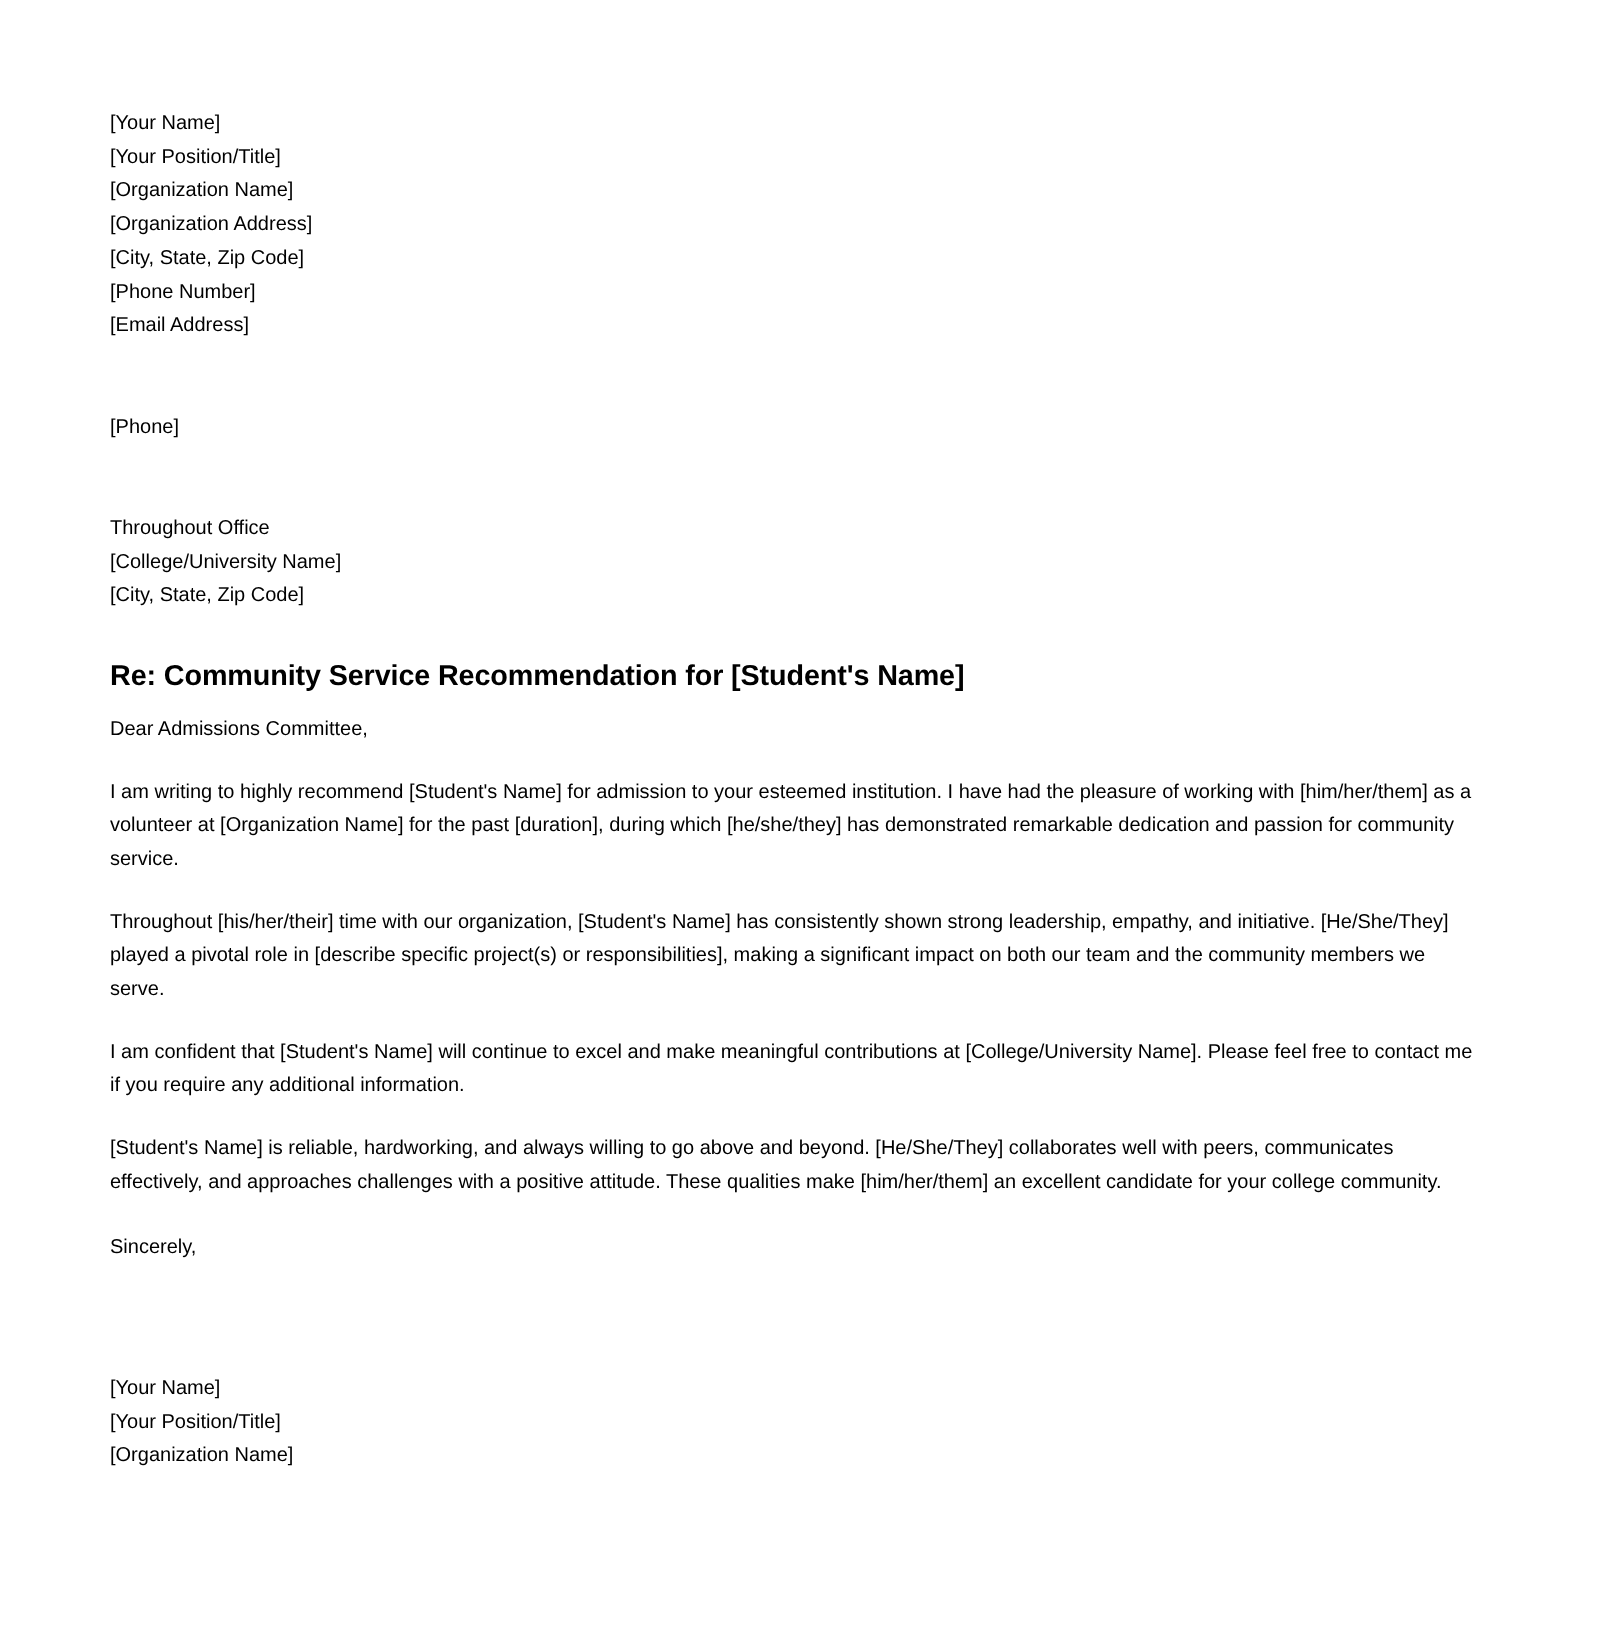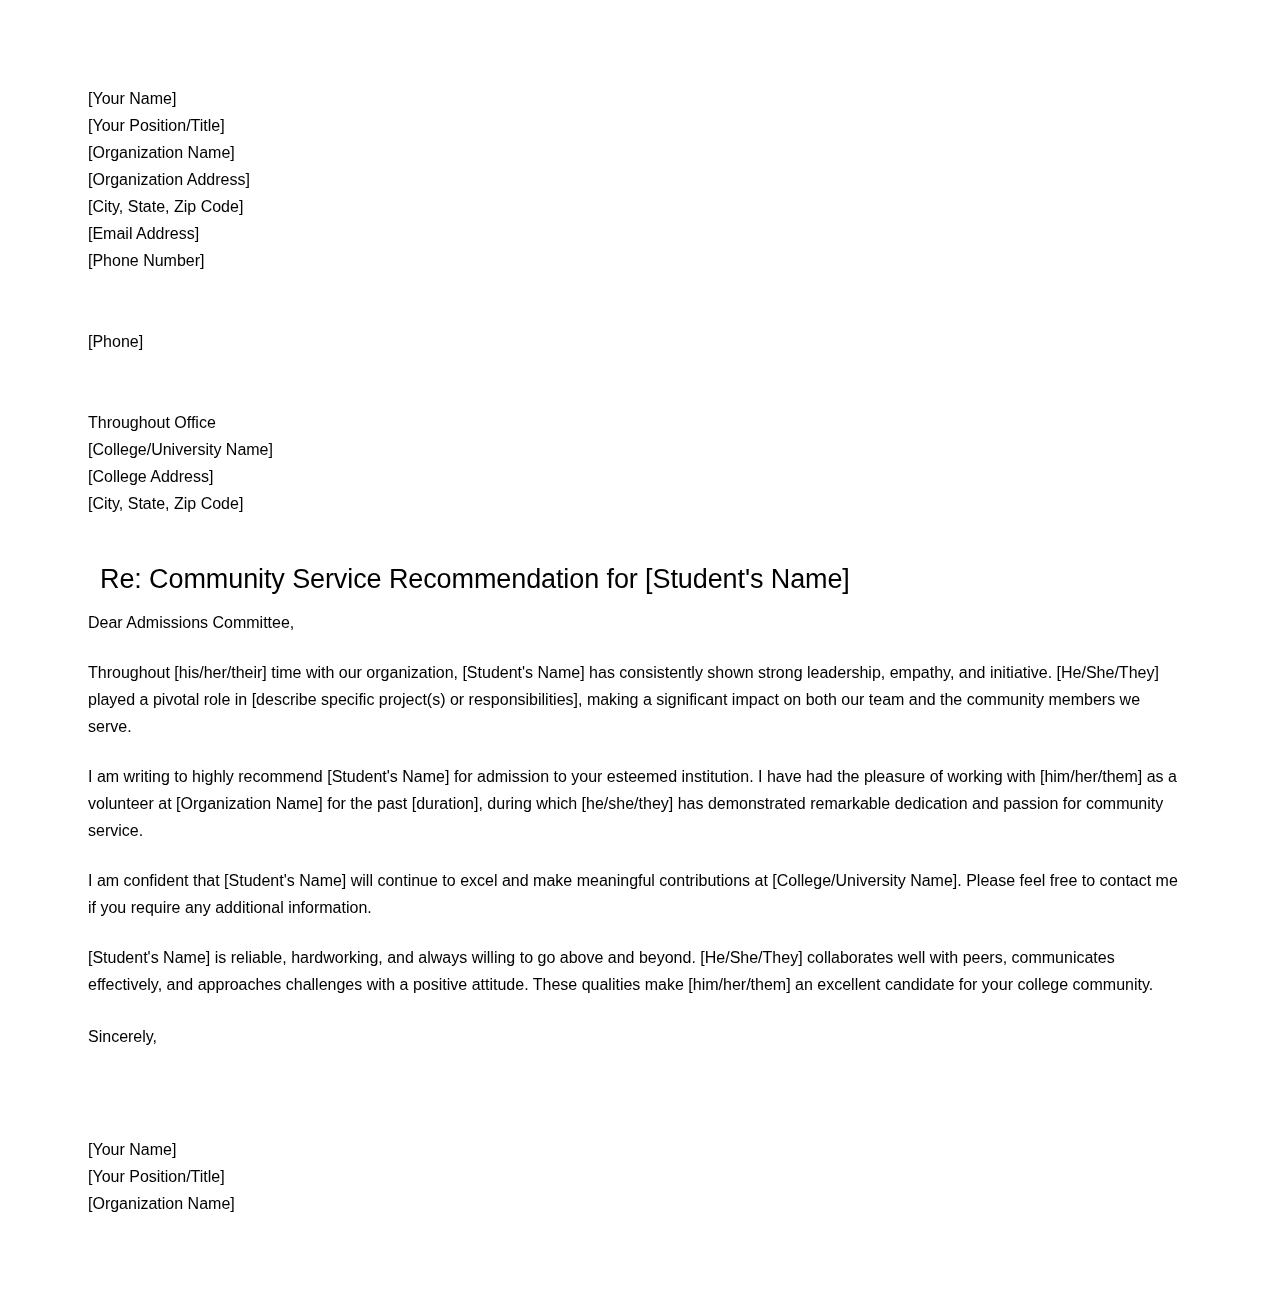--- a/index.html
+++ b/index.html
@@ -43,24 +43,24 @@
   .sender-block {
     margin-bottom: 0;
   }
   .date-block {
     margin-top: 54px;
   }
   .recipient-block {
     margin-top: 54px;
   }
   .subject {
-    font-size: 27px;
+    font-size: 23px;
     line-height: 28px;
-    font-weight: normal;
-    margin: 12px;
+    font-weight: bold;
+    margin: 0;
     padding-top: 36px;
     color: #000000;
     letter-spacing: -0.1px;
   }
   .salutation {
     margin-top: 16px;
   }
   .para {
     margin-top: 23px;
     text-align: left;
@@ -80,41 +80,40 @@
 
 <div class="page">
   <div class="doc">
 
     <div class="block sender-block">
       <div class="addr-line">[Your Name]</div>
       <div class="addr-line">[Your Position/Title]</div>
       <div class="addr-line">[Organization Name]</div>
       <div class="addr-line">[Organization Address]</div>
       <div class="addr-line">[City, State, Zip Code]</div>
+      <div class="addr-line">[Phone Number]</div>
       <div class="addr-line">[Email Address]</div>
-      <div class="addr-line">[Phone Number]</div>
     </div>
 
     <div class="block date-block">
       <div class="date-line">[Phone]</div>
     </div>
 
     <div class="block recipient-block">
       <div class="addr-line">Throughout Office</div>
       <div class="addr-line">[College/University Name]</div>
-      <div class="addr-line">[College Address]</div>
       <div class="addr-line">[City, State, Zip Code]</div>
     </div>
 
     <h1 class="subject">Re: Community Service Recommendation for [Student's Name]</h1>
 
     <p class="salutation">Dear Admissions Committee,</p>
 
+    <p class="para">I am writing to highly recommend [Student's Name] for admission to your esteemed institution. I have had the pleasure of working with [him/her/them] as a volunteer at [Organization Name] for the past [duration], during which [he/she/they] has demonstrated remarkable dedication and passion for community service.</p>
     <p class="para">Throughout [his/her/their] time with our organization, [Student's Name] has consistently shown strong leadership, empathy, and initiative. [He/She/They] played a pivotal role in [describe specific project(s) or responsibilities], making a significant impact on both our team and the community members we serve.</p>
-    <p class="para">I am writing to highly recommend [Student's Name] for admission to your esteemed institution. I have had the pleasure of working with [him/her/them] as a volunteer at [Organization Name] for the past [duration], during which [he/she/they] has demonstrated remarkable dedication and passion for community service.</p>
     <p class="para">I am confident that [Student's Name] will continue to excel and make meaningful contributions at [College/University Name]. Please feel free to contact me if you require any additional information.</p>
     <p class="para">[Student's Name] is reliable, hardworking, and always willing to go above and beyond. [He/She/They] collaborates well with peers, communicates effectively, and approaches challenges with a positive attitude. These qualities make [him/her/them] an excellent candidate for your college community.</p>
 
     <p class="closing">Sincerely,</p>
 
     <div class="sig-gap"></div>
 
     <div class="block sig-block">
       <div class="sig-line">[Your Name]</div>
       <div class="sig-line">[Your Position/Title]</div>

